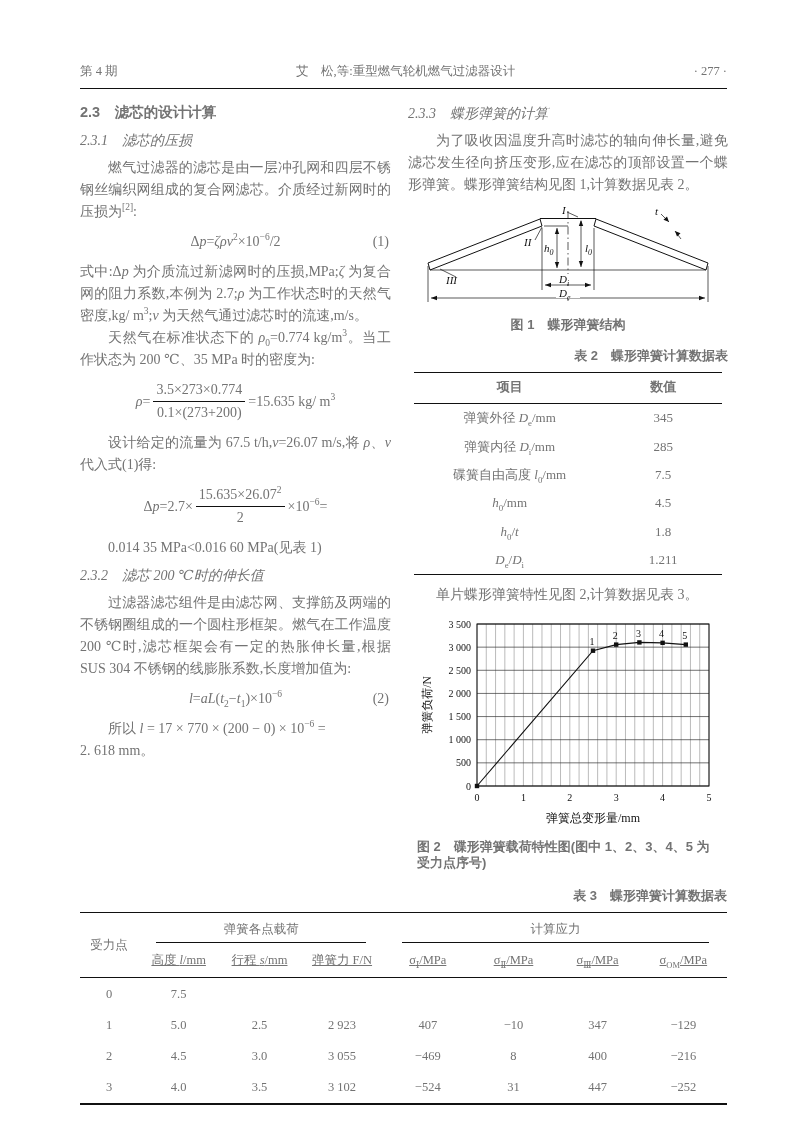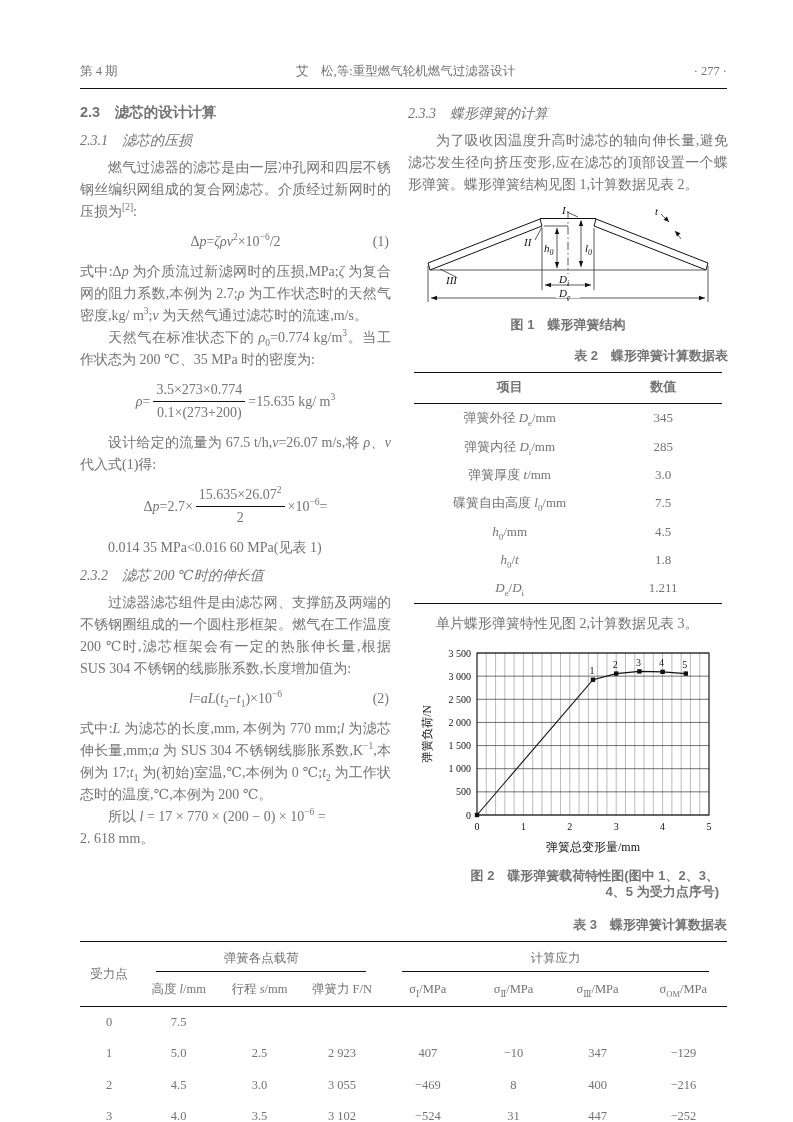--- a/index.html
+++ b/index.html
@@ -32,21 +32,21 @@
   .t2{width:96%;margin:0 auto;border-top:1.6px solid #111;border-bottom:1.6px solid #111;font-size:13px;}
   .t2 th{font-weight:bold;border-bottom:1.1px solid #111;padding:3px 0 5px;text-align:center;}
   .t2 td{padding:3.2px 0;text-align:center;}
   .t2 td:first-child{width:62%;}
   .t3wrap{margin-top:14px;}
   .t3{width:100%;border-top:1.6px solid #111;border-bottom:2px solid #111;font-size:12.5px;}
   .t3 th{font-weight:normal;padding:2px 2px;text-align:center;}
   .t3 .pt{border-bottom:1.4px solid #111;}
   .t3 .grp{padding-top:5px;}
   .grpline{margin:0 16px;padding-bottom:2px;border-bottom:1px solid #111;}
-  .t3 thead tr.sub th{border-bottom:1.4px solid #111;padding:4px 2px 6px;}
+  .t3 thead tr.sub th{border-bottom:1.4px solid #111;padding:4px 2px 6px;text-decoration:underline;}
   .t3 td{text-align:center;padding:4.6px 2px;}
   .chartwrap{width:302px;margin:8px auto 0;}
   svg text{font-family:"Liberation Serif","DejaVu Serif",serif;fill:#111;}
   .fig1wrap{margin:10px auto 0;width:300px;}
 </style>
 </head>
 <body>
 
 <div class="page">
 
@@ -85,21 +85,20 @@
           </span>
         <span>×10<sup>−6</sup>=</span>
       </div>
       <p class="eq-cont" style="padding-left:2em;">0.014 35 MPa&lt;0.016 60 MPa(见表 1)</p>
       <p class="h-kai">2.3.2　滤芯 200 ℃时的伸长值</p>
       <p class="ind">过滤器滤芯组件是由滤芯网、支撑筋及两端的不锈钢圈组成的一个圆柱形框架。燃气在工作温度 200 ℃时,滤芯框架会有一定的热胀伸长量,根据 SUS 304 不锈钢的线膨胀系数,长度增加值为:</p>
       <div class="eq">
         <span><i>l</i>=<i>aL</i>(<i>t</i><sub>2</sub>−<i>t</i><sub>1</sub>)×10<sup>−6</sup></span>
         <span class="tag">(2)</span>
       </div>
-      <p>式中:<i>L</i> 为滤芯的长度,mm, 本例为 770 mm;<i>l</i> 为滤芯伸长量,mm;<i>a</i> 为 SUS 304 不锈钢线膨胀系数,K<sup>−1</sup>,本例为 17;<i>t</i><sub>1</sub> 为(初始)室温,℃,本例为 0 ℃;<i>t</i><sub>2</sub> 为工作状态时的温度,℃,本例为 200 ℃。</p>
       <p class="ind">所以 <i>l</i> = 17 × 770 × (200 − 0) × 10<sup>−6</sup> =</p>
       <p>2. 618 mm。</p>
     </div>
 
     <div class="colR">
       <p class="h-kai">2.3.3　蝶形弹簧的计算</p>
       <p class="ind">为了吸收因温度升高时滤芯的轴向伸长量,避免滤芯发生径向挤压变形,应在滤芯的顶部设置一个蝶形弹簧。蝶形弹簧结构见图 1,计算数据见表 2。</p>
 
       <figure class="fig1wrap">
         <svg width="300" height="100" viewBox="0 0 300 100">
@@ -170,24 +169,20 @@
             <tr>
               <td>弹簧外径 <i>D</i><sub>e</sub>/mm</td>
               <td>345</td>
             </tr>
 
             <tr>
               <td>弹簧内径 <i>D</i><sub>i</sub>/mm</td>
               <td>285</td>
             </tr>
 
-            <tr>
-              <td>弹簧厚度 <i>t</i>/mm</td>
-              <td>3.0</td>
-            </tr>
 
             <tr>
               <td>碟簧自由高度 <i>l</i><sub>0</sub>/mm</td>
               <td>7.5</td>
             </tr>
 
             <tr>
               <td><i>h</i><sub>0</sub>/mm</td>
               <td>4.5</td>
             </tr>
@@ -271,21 +266,21 @@
               <rect x="220.2" y="26.221714285714302" width="4.4" height="4.4" fill="#111"></rect>
               <text x="221.39999999999998" y="22.9217142857143" text-anchor="middle" font-size="10">3</text>
               <rect x="243.40000000000003" y="26.63828571428572" width="4.4" height="4.4" fill="#111"></rect>
               <text x="244.60000000000002" y="23.338285714285718" text-anchor="middle" font-size="10">4</text>
               <rect x="266.6" y="28.397142857142843" width="4.4" height="4.4" fill="#111"></rect>
               <text x="267.8" y="25.097142857142842" text-anchor="middle" font-size="10">5</text>
             </g>
             <text x="14" y="91" text-anchor="middle" font-size="11.5" transform="rotate(-90 14 91)">弹簧负荷/N</text>
             <text x="176" y="208" text-anchor="middle" font-size="12">弹簧总变形量/mm</text>
           </svg>
-        <figcaption class="figcap" style="text-align:right;margin-left:42px;">图 2　碟形弹簧载荷特性图(图中 1、2、3、4、5 为受力点序号)</figcaption>
+        <figcaption class="figcap" style="text-align:left;">图 2　碟形弹簧载荷特性图(图中 1、2、3、4、5 为受力点序号)</figcaption>
       </figure>
     </div>
   </div>
 
   <section class="t3wrap">
     <div class="tbl-title">表 3　蝶形弹簧计算数据表</div>
     <table class="t3">
       <colgroup>
         <col style="width:9%">
           <col style="width:12.5%">

